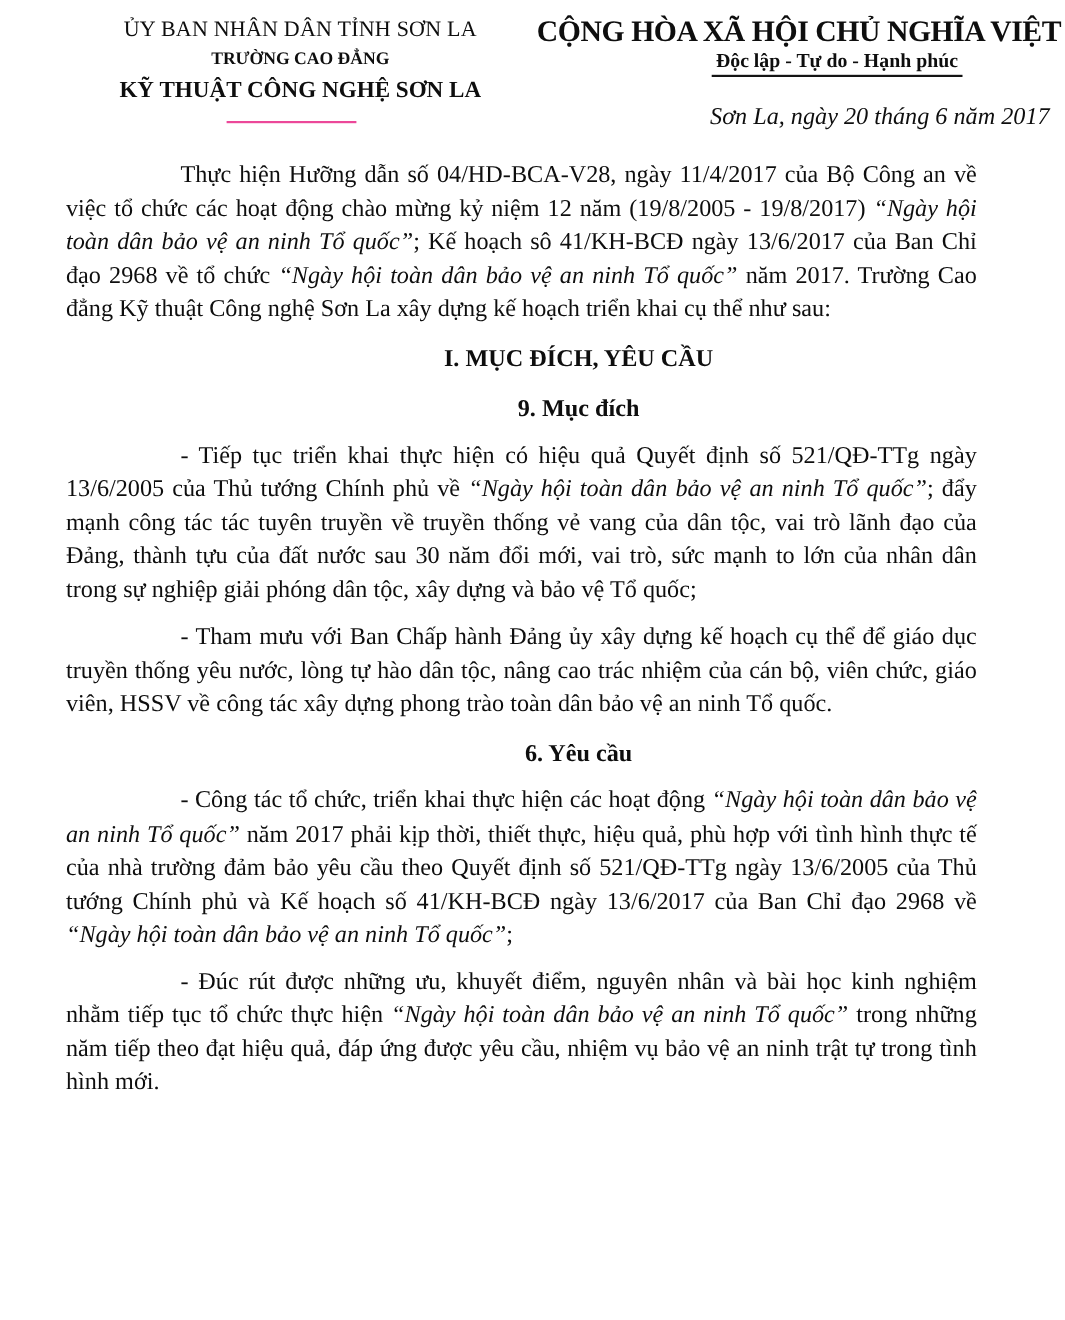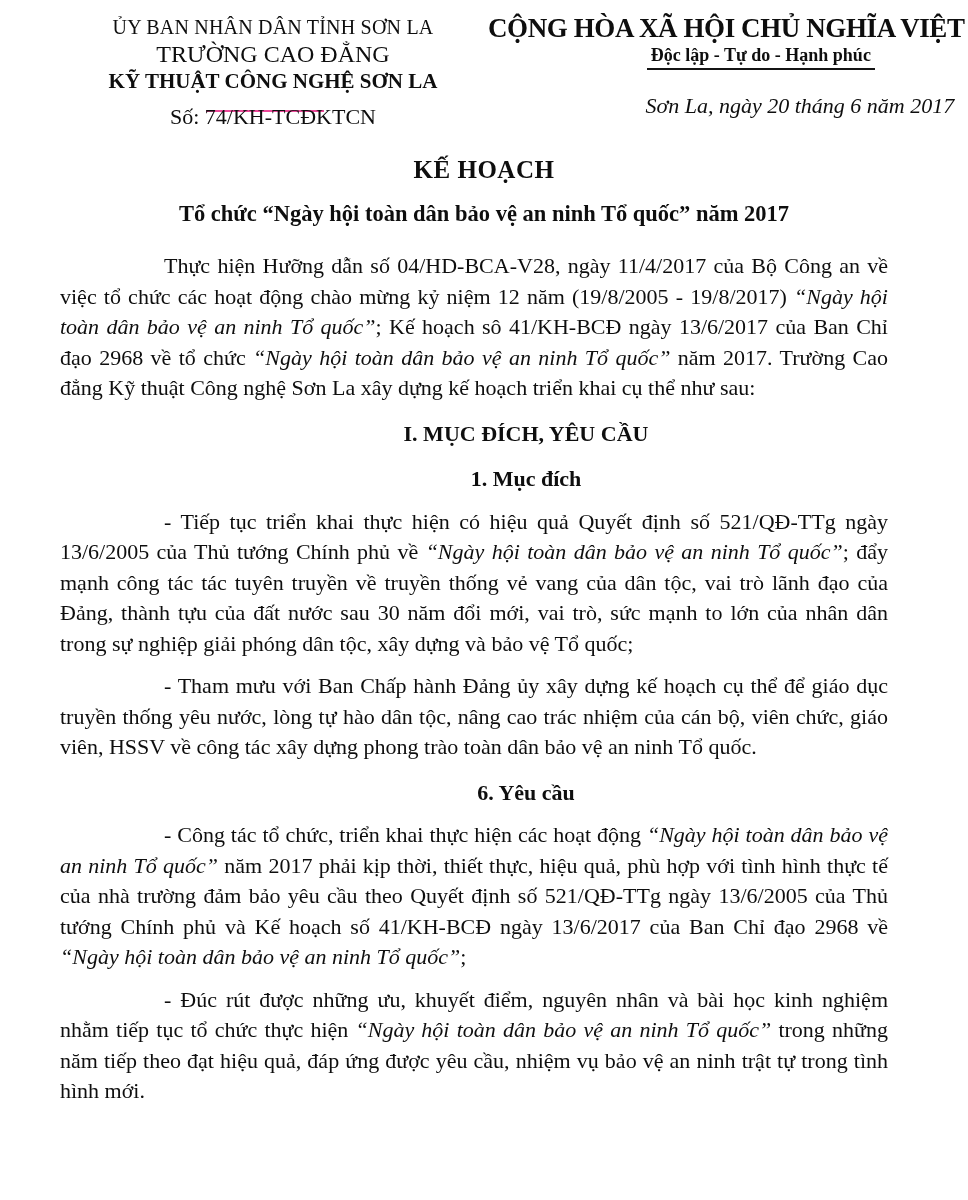--- a/index.html
+++ b/index.html
@@ -34,22 +34,22 @@
     flex: 1 1 auto;
     text-align: center;
   }
   .org-superior {
     font-size: 20px;
     line-height: 27px;
     letter-spacing: 0.2px;
     white-space: nowrap;
   }
   .org-name1 {
-    font-size: 24px;
-    font-weight: normal;
+    font-size: 16px;
+    font-weight: bold;
     line-height: 26px;
     white-space: nowrap;
   }
   .org-name2 {
     font-size: 21px;
     font-weight: bold;
     line-height: 28px;
     white-space: nowrap;
   }
   .org-name2 .ul-mid {
@@ -122,38 +122,33 @@
 </head>
 <body>
 
 <div class="page">
 
   <header class="doc-header">
     <div class="hdr-left">
       <div class="org-superior">ỦY BAN NHÂN DÂN TỈNH SƠN LA</div>
       <div class="org-name1">TRƯỜNG CAO ĐẲNG</div>
       <div class="org-name2"><span>KỸ THUẬ</span><span class="ul-mid">T CÔNG NG</span><span>HỆ SƠN LA</span></div>
-      <div class="doc-number">Số: 74/KH-TCĐKTCN</div>
     </div>
     <div class="hdr-right">
       <div class="national-name">CỘNG HÒA XÃ HỘI CHỦ NGHĨA VIỆT NAM</div>
       <div class="motto"><span class="ul-full">Độc lập - Tự do - Hạnh phúc</span></div>
       <div class="dateline">Sơn La, ngày 20 tháng 6 năm 2017</div>
     </div>
   </header>
 
-  <div class="title-block">
-    <div class="doc-title">KẾ HOẠCH</div>
-    <div class="doc-subtitle">Tổ chức “Ngày hội toàn dân bảo vệ an ninh Tổ quốc” năm 2017</div>
-  </div>
 
   <div class="doc-body">
       <p class="blk para"><span>Thực hiện Hưỡng dẫn số 04/HD-BCA-V28, ngày 11/4/2017 của Bộ Công an về việc tổ chức các hoạt động chào mừng kỷ niệm 12 năm (19/8/2005 - 19/8/2017) </span><em>“Ngày hội toàn dân bảo vệ an ninh Tổ quốc”</em><span>; Kế hoạch sô 41/KH-BCĐ ngày 13/6/2017 của Ban Chỉ đạo 2968 về tổ chức </span><em>“Ngày hội toàn dân bảo vệ an ninh Tổ quốc”</em><span> năm 2017. Trường Cao đẳng Kỹ thuật Công nghệ Sơn La xây dựng kế hoạch triển khai cụ thể như sau:</span></p>
       <p class="blk heading"><span>I. MỤC ĐÍCH, YÊU CẦU</span></p>
-      <p class="blk heading"><span>1. Mục đích</span></p>
+      <p class="blk heading"><span>9. Mục đích</span></p>
       <p class="blk para"><span>- Tiếp tục triển khai thực hiện có hiệu quả Quyết định số 521/QĐ-TTg ngày 13/6/2005 của Thủ tướng Chính phủ về </span><em>“Ngày hội toàn dân bảo vệ an ninh Tổ quốc”</em><span>; đẩy mạnh công tác tác tuyên truyền về truyền thống vẻ vang của dân tộc, vai trò lãnh đạo của Đảng, thành tựu của đất nước sau 30 năm đổi mới, vai trò, sức mạnh to lớn của nhân dân trong sự nghiệp giải phóng dân tộc, xây dựng và bảo vệ Tổ quốc;</span></p>
       <p class="blk para"><span>- Tham mưu với Ban Chấp hành Đảng ủy xây dựng kế hoạch cụ thể để giáo dục truyền thống yêu nước, lòng tự hào dân tộc, nâng cao trác nhiệm của cán bộ, viên chức, giáo viên, HSSV về công tác xây dựng phong trào toàn dân bảo vệ an ninh Tổ quốc.</span></p>
       <p class="blk heading"><span>6. Yêu cầu</span></p>
       <p class="blk para"><span>- Công tác tổ chức, triển khai thực hiện các hoạt động </span><em>“Ngày hội toàn dân bảo vệ an ninh Tổ quốc”</em><span> năm 2017 phải kịp thời, thiết thực, hiệu quả, phù hợp với tình hình thực tế của nhà trường đảm bảo yêu cầu theo Quyết định số 521/QĐ-TTg ngày 13/6/2005 của Thủ tướng Chính phủ và Kế hoạch số 41/KH-BCĐ ngày 13/6/2017 của Ban Chỉ đạo 2968 về </span><em>“Ngày hội toàn dân bảo vệ an ninh Tổ quốc”</em><span>;</span></p>
       <p class="blk para"><span>- Đúc rút được những ưu, khuyết điểm, nguyên nhân và bài học kinh nghiệm nhằm tiếp tục tổ chức thực hiện </span><em>“Ngày hội toàn dân bảo vệ an ninh Tổ quốc”</em><span> trong những năm tiếp theo đạt hiệu quả, đáp ứng được yêu cầu, nhiệm vụ bảo vệ an ninh trật tự trong tình hình mới.</span></p>
     </div>
 
 </div>
 
 </body></html>

